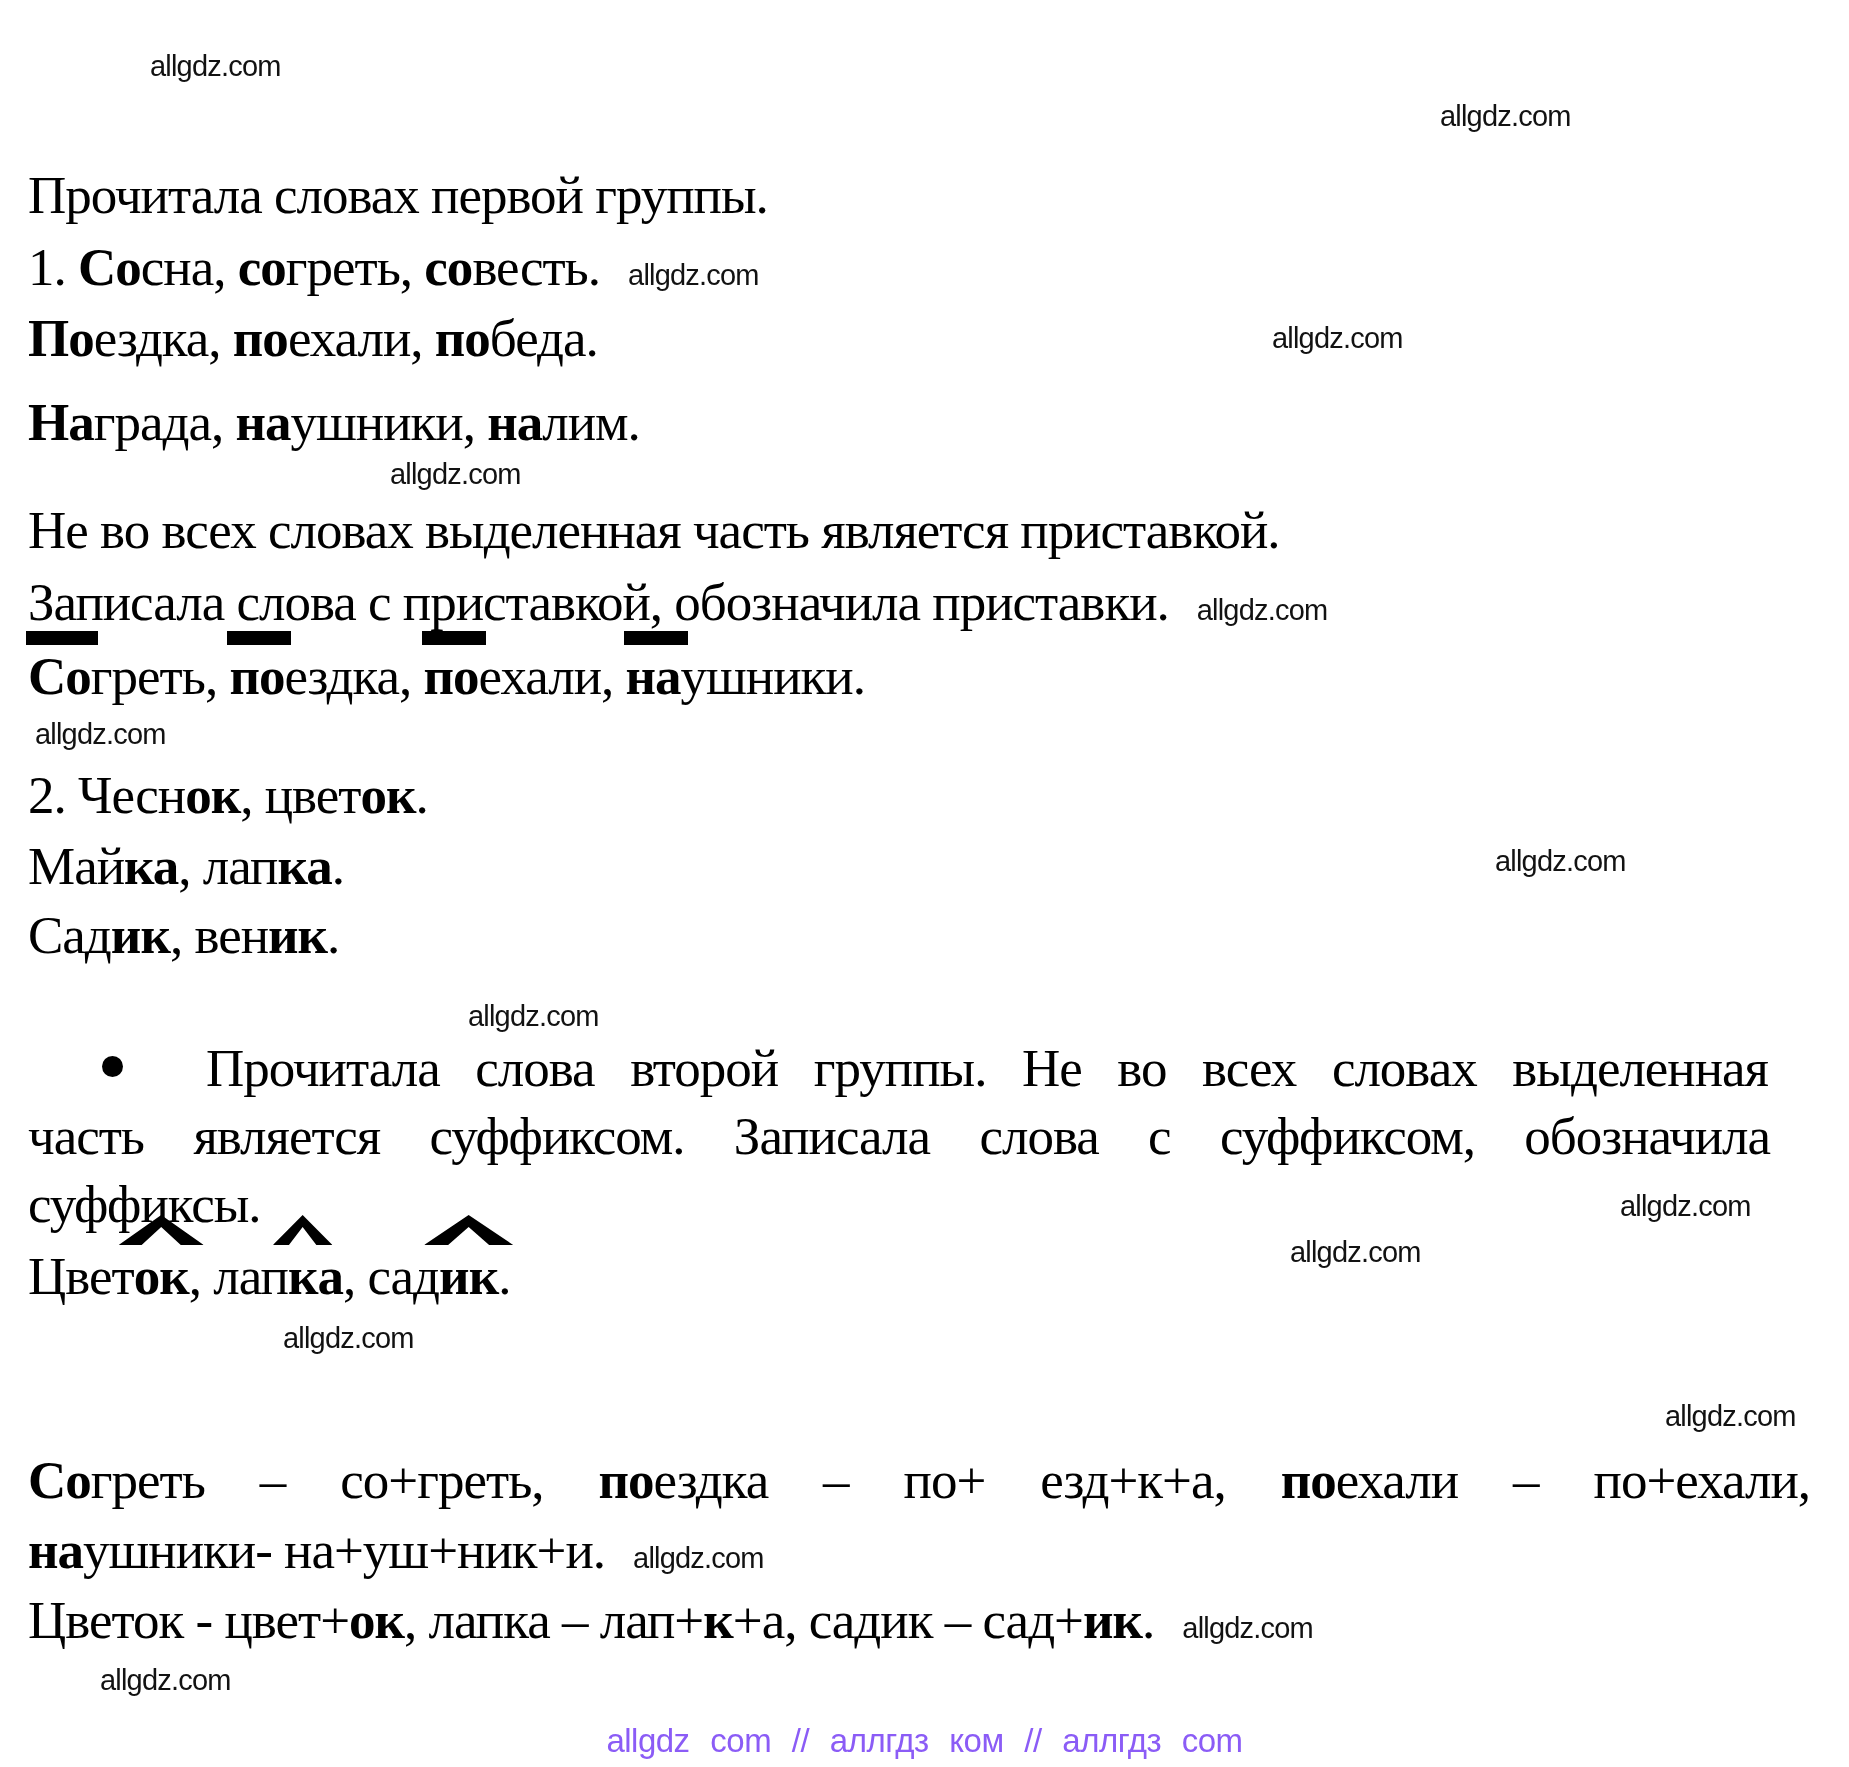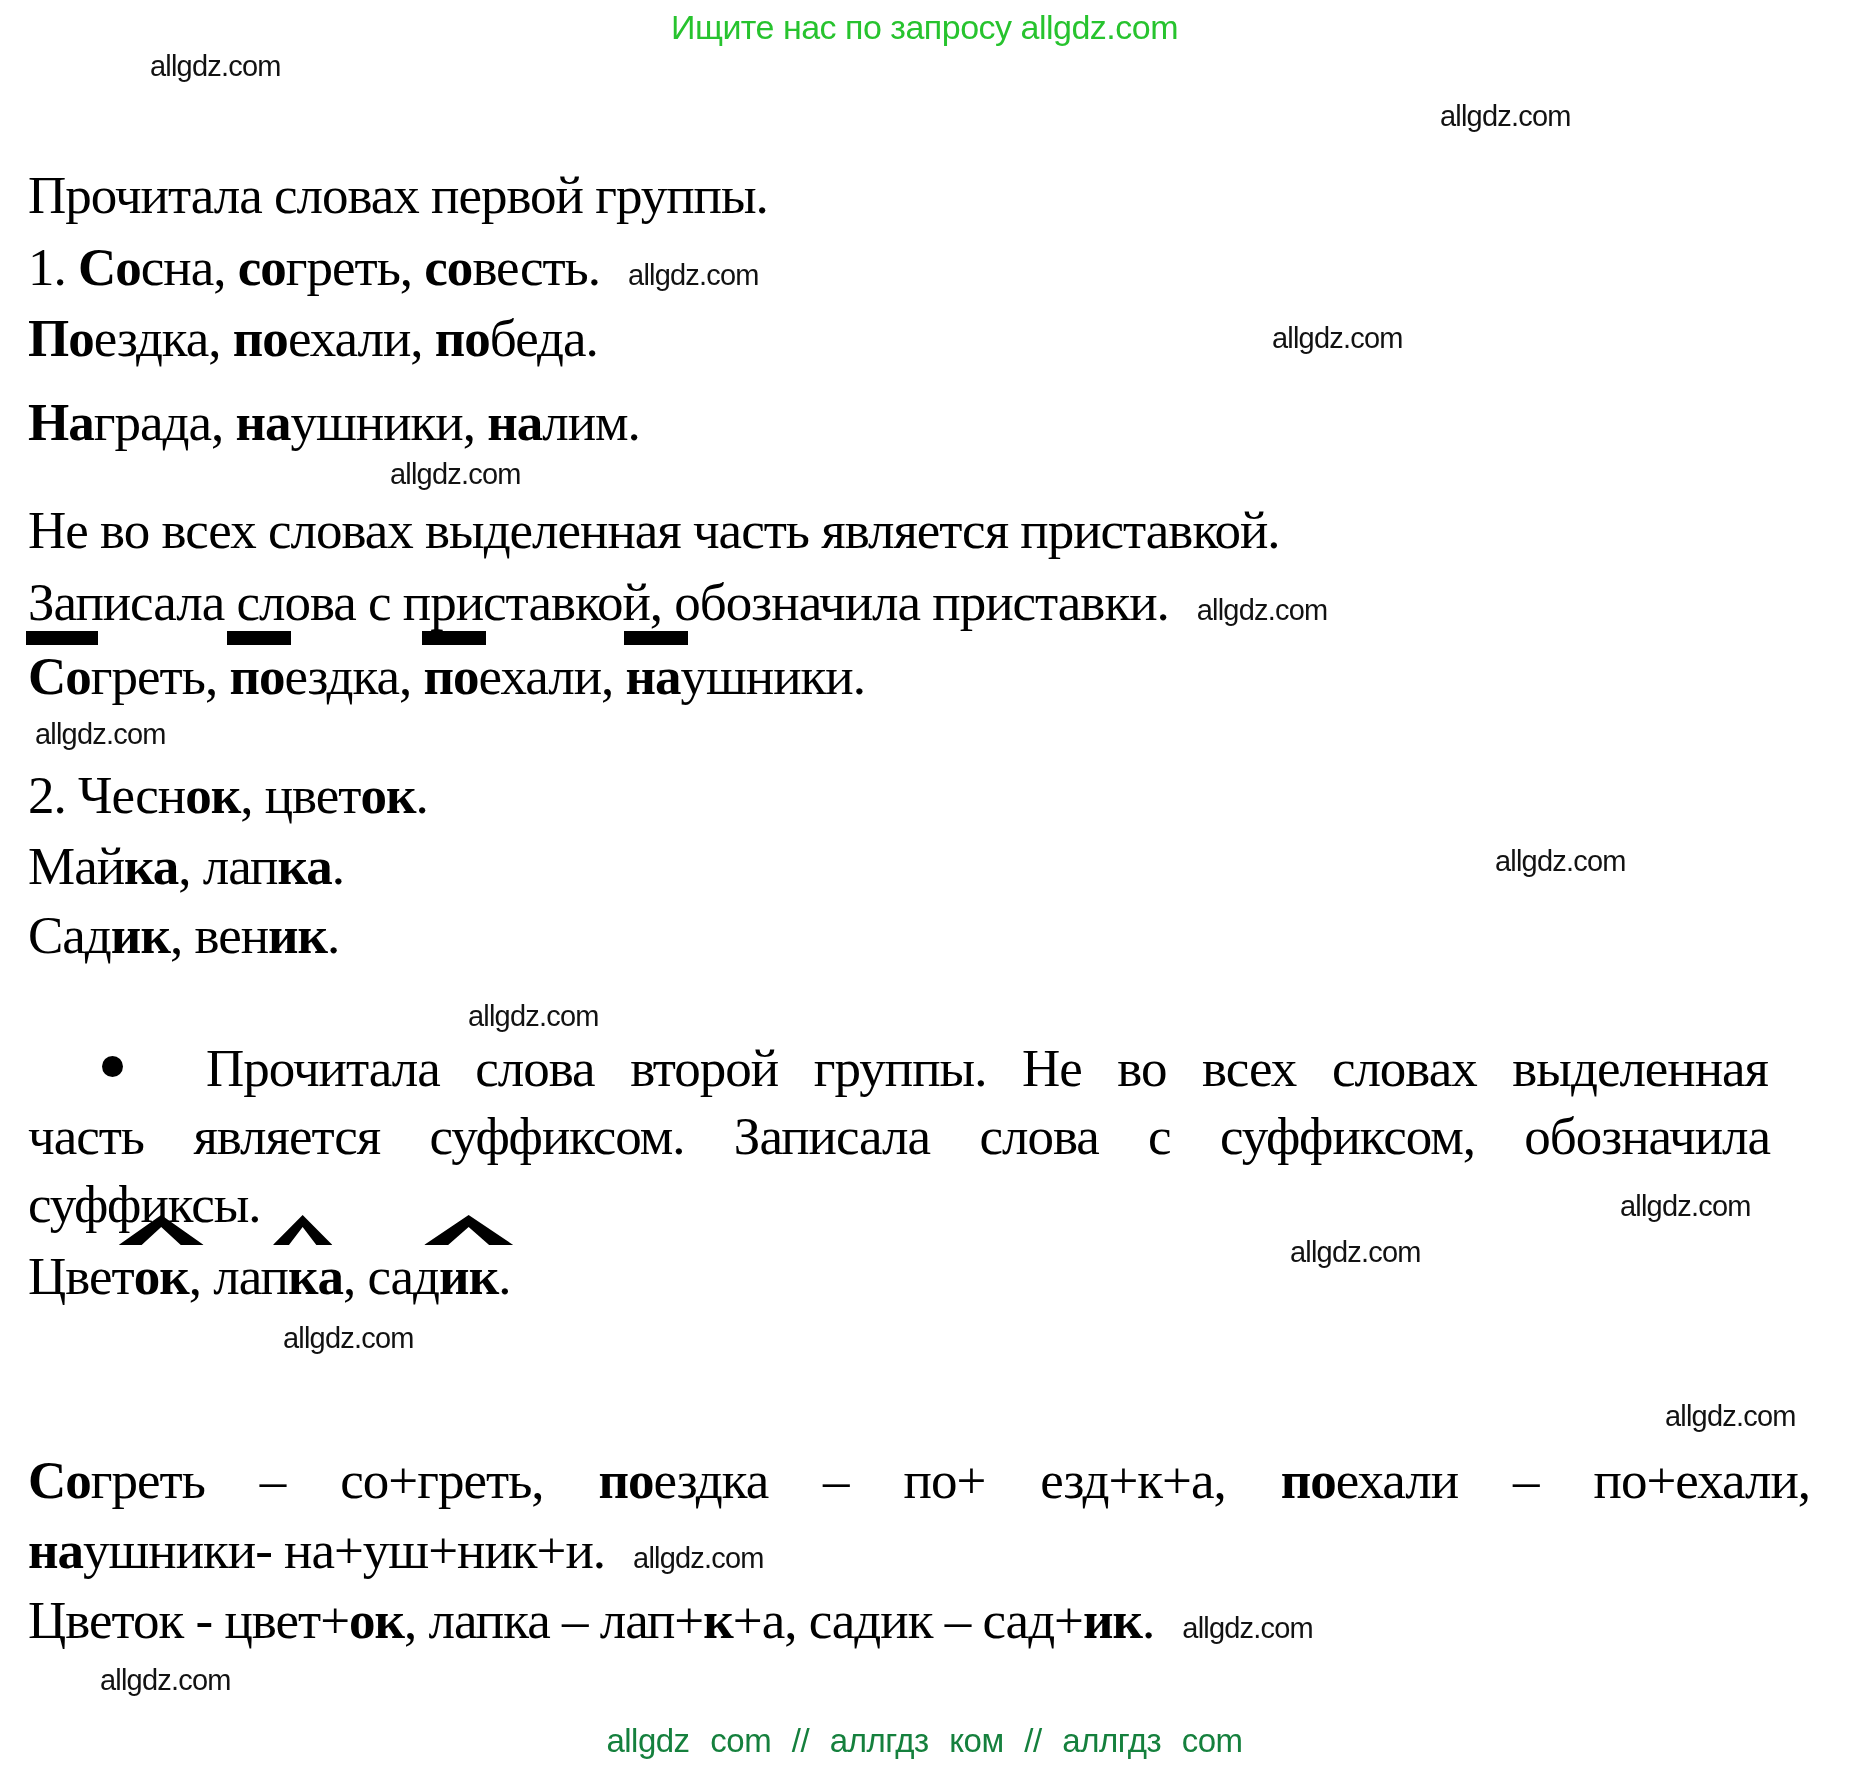--- a/index.html
+++ b/index.html
@@ -37,21 +37,20 @@
   .caret{position:relative;display:inline-block;}
   .caret::before{content:"";position:absolute;left:50%;top:-31px;transform:translateX(-50%);
                  width:calc(100% + 30px);height:30px;background:#000;
                  clip-path:polygon(0 100%,50% 0,100% 100%,73% 100%,50% 40%,27% 100%);}
 </style>
 </head>
 <body>
 
 <div class="page">
 
-  <div class="promo" style="color: rgb(39, 195, 46);">Ищите нас по запросу allgdz.com</div>
 
   <span class="wm" style="left:150px;top:50px">allgdz.com</span>
   <span class="wm" style="left:1440px;top:100px">allgdz.com</span>
   <span class="wm" style="left:1272px;top:322px">allgdz.com</span>
   <span class="wm" style="left:390px;top:458px">allgdz.com</span>
   <span class="wm" style="left:35px;top:718px">allgdz.com</span>
   <span class="wm" style="left:1495px;top:845px">allgdz.com</span>
   <span class="wm" style="left:468px;top:1000px">allgdz.com</span>
   <span class="wm" style="left:1620px;top:1190px">allgdz.com</span>
   <span class="wm" style="left:1290px;top:1236px">allgdz.com</span>
@@ -99,15 +98,15 @@
   <div class="line jl" style="left:28px;top:1450px;width:1782px"><span class="b">Со</span><span>греть – со+греть, </span><span class="b">по</span><span>ездка – по+ езд+к+а, </span><span class="b">по</span><span>ехали – по+ехали,</span></div>
 
   <div class="line" style="left:28px;top:1520px">
     <span><span class="b">на</span><span>ушники- на+уш+ник+и.</span></span><span class="wm-inline">allgdz.com</span>
   </div>
 
   <div class="line" style="left:28px;top:1590px">
     <span><span>Цветок - цвет+</span><span class="b">ок</span><span>, лапка – лап+</span><span class="b">к</span><span>+а, садик – сад+</span><span class="b">ик</span><span>.</span></span><span class="wm-inline">allgdz.com</span>
   </div>
 
-  <div class="footer" style="color: #15803d; text-align: center;">allgdz com // аллгдз ком // аллгдз com</div>
+  <div class="footer" style="color: #8b5cf6; text-align: center;">allgdz com // аллгдз ком // аллгдз com</div>
 
 </div>
 
 </body></html>

